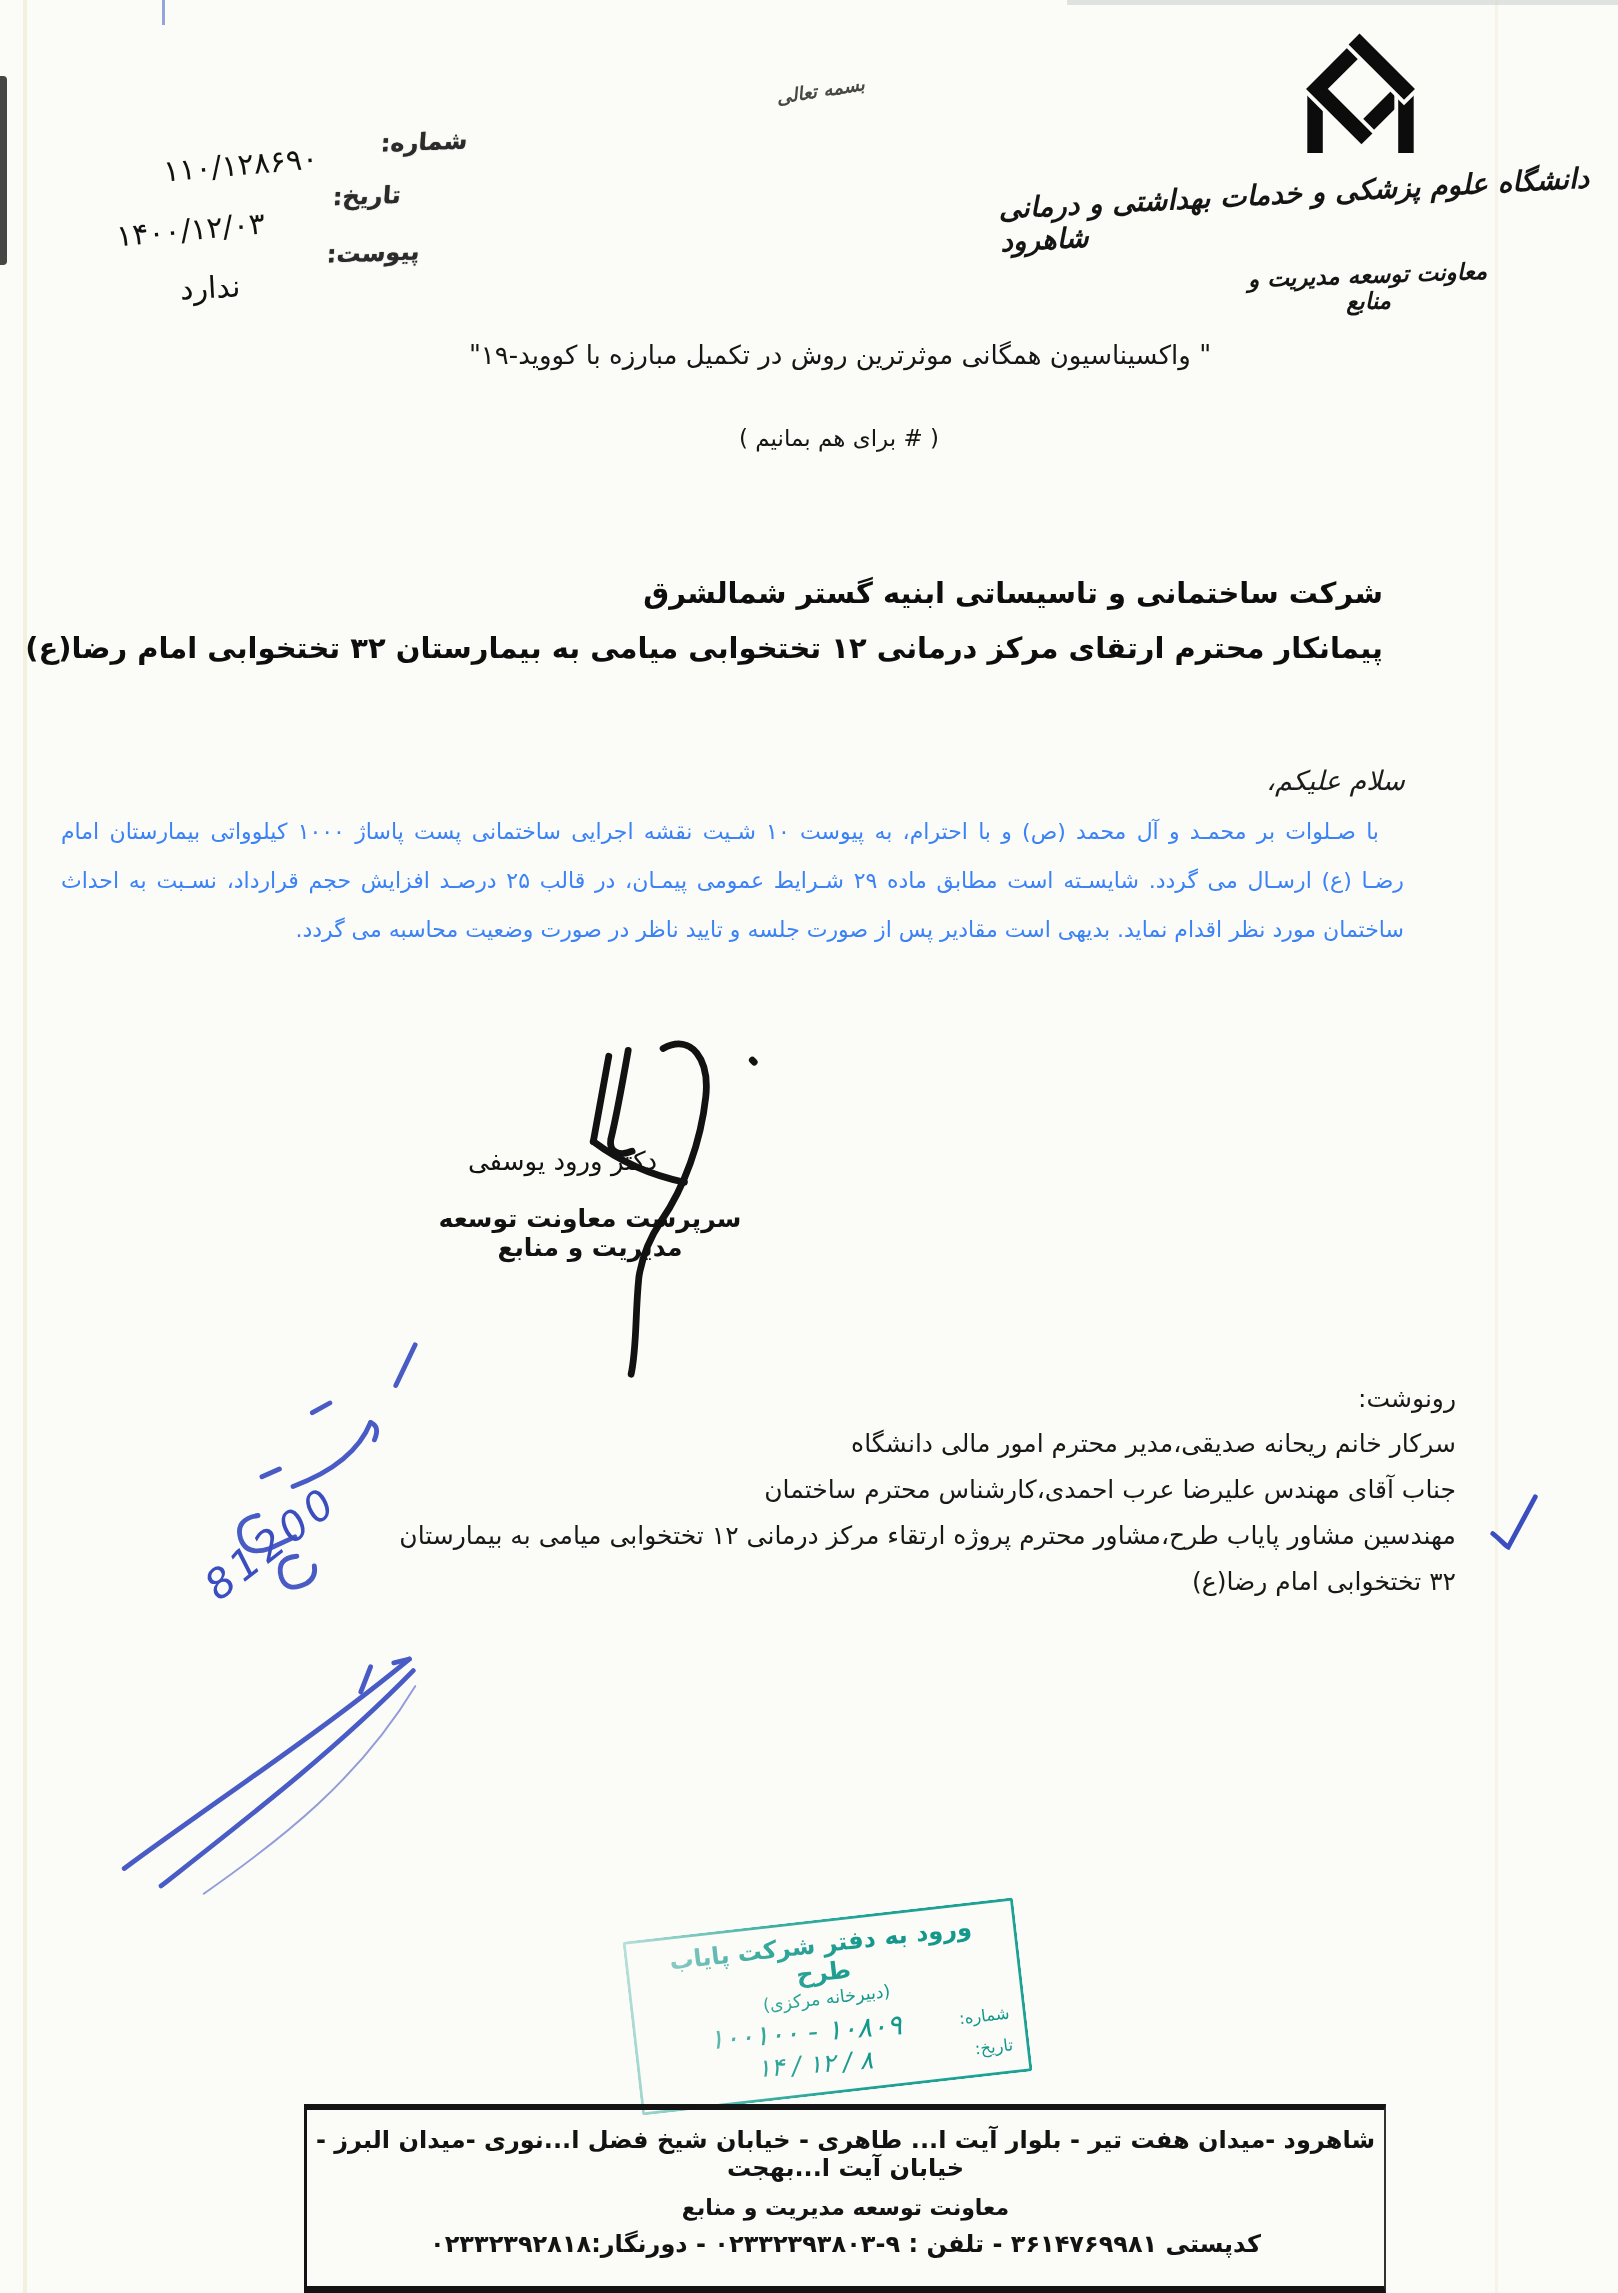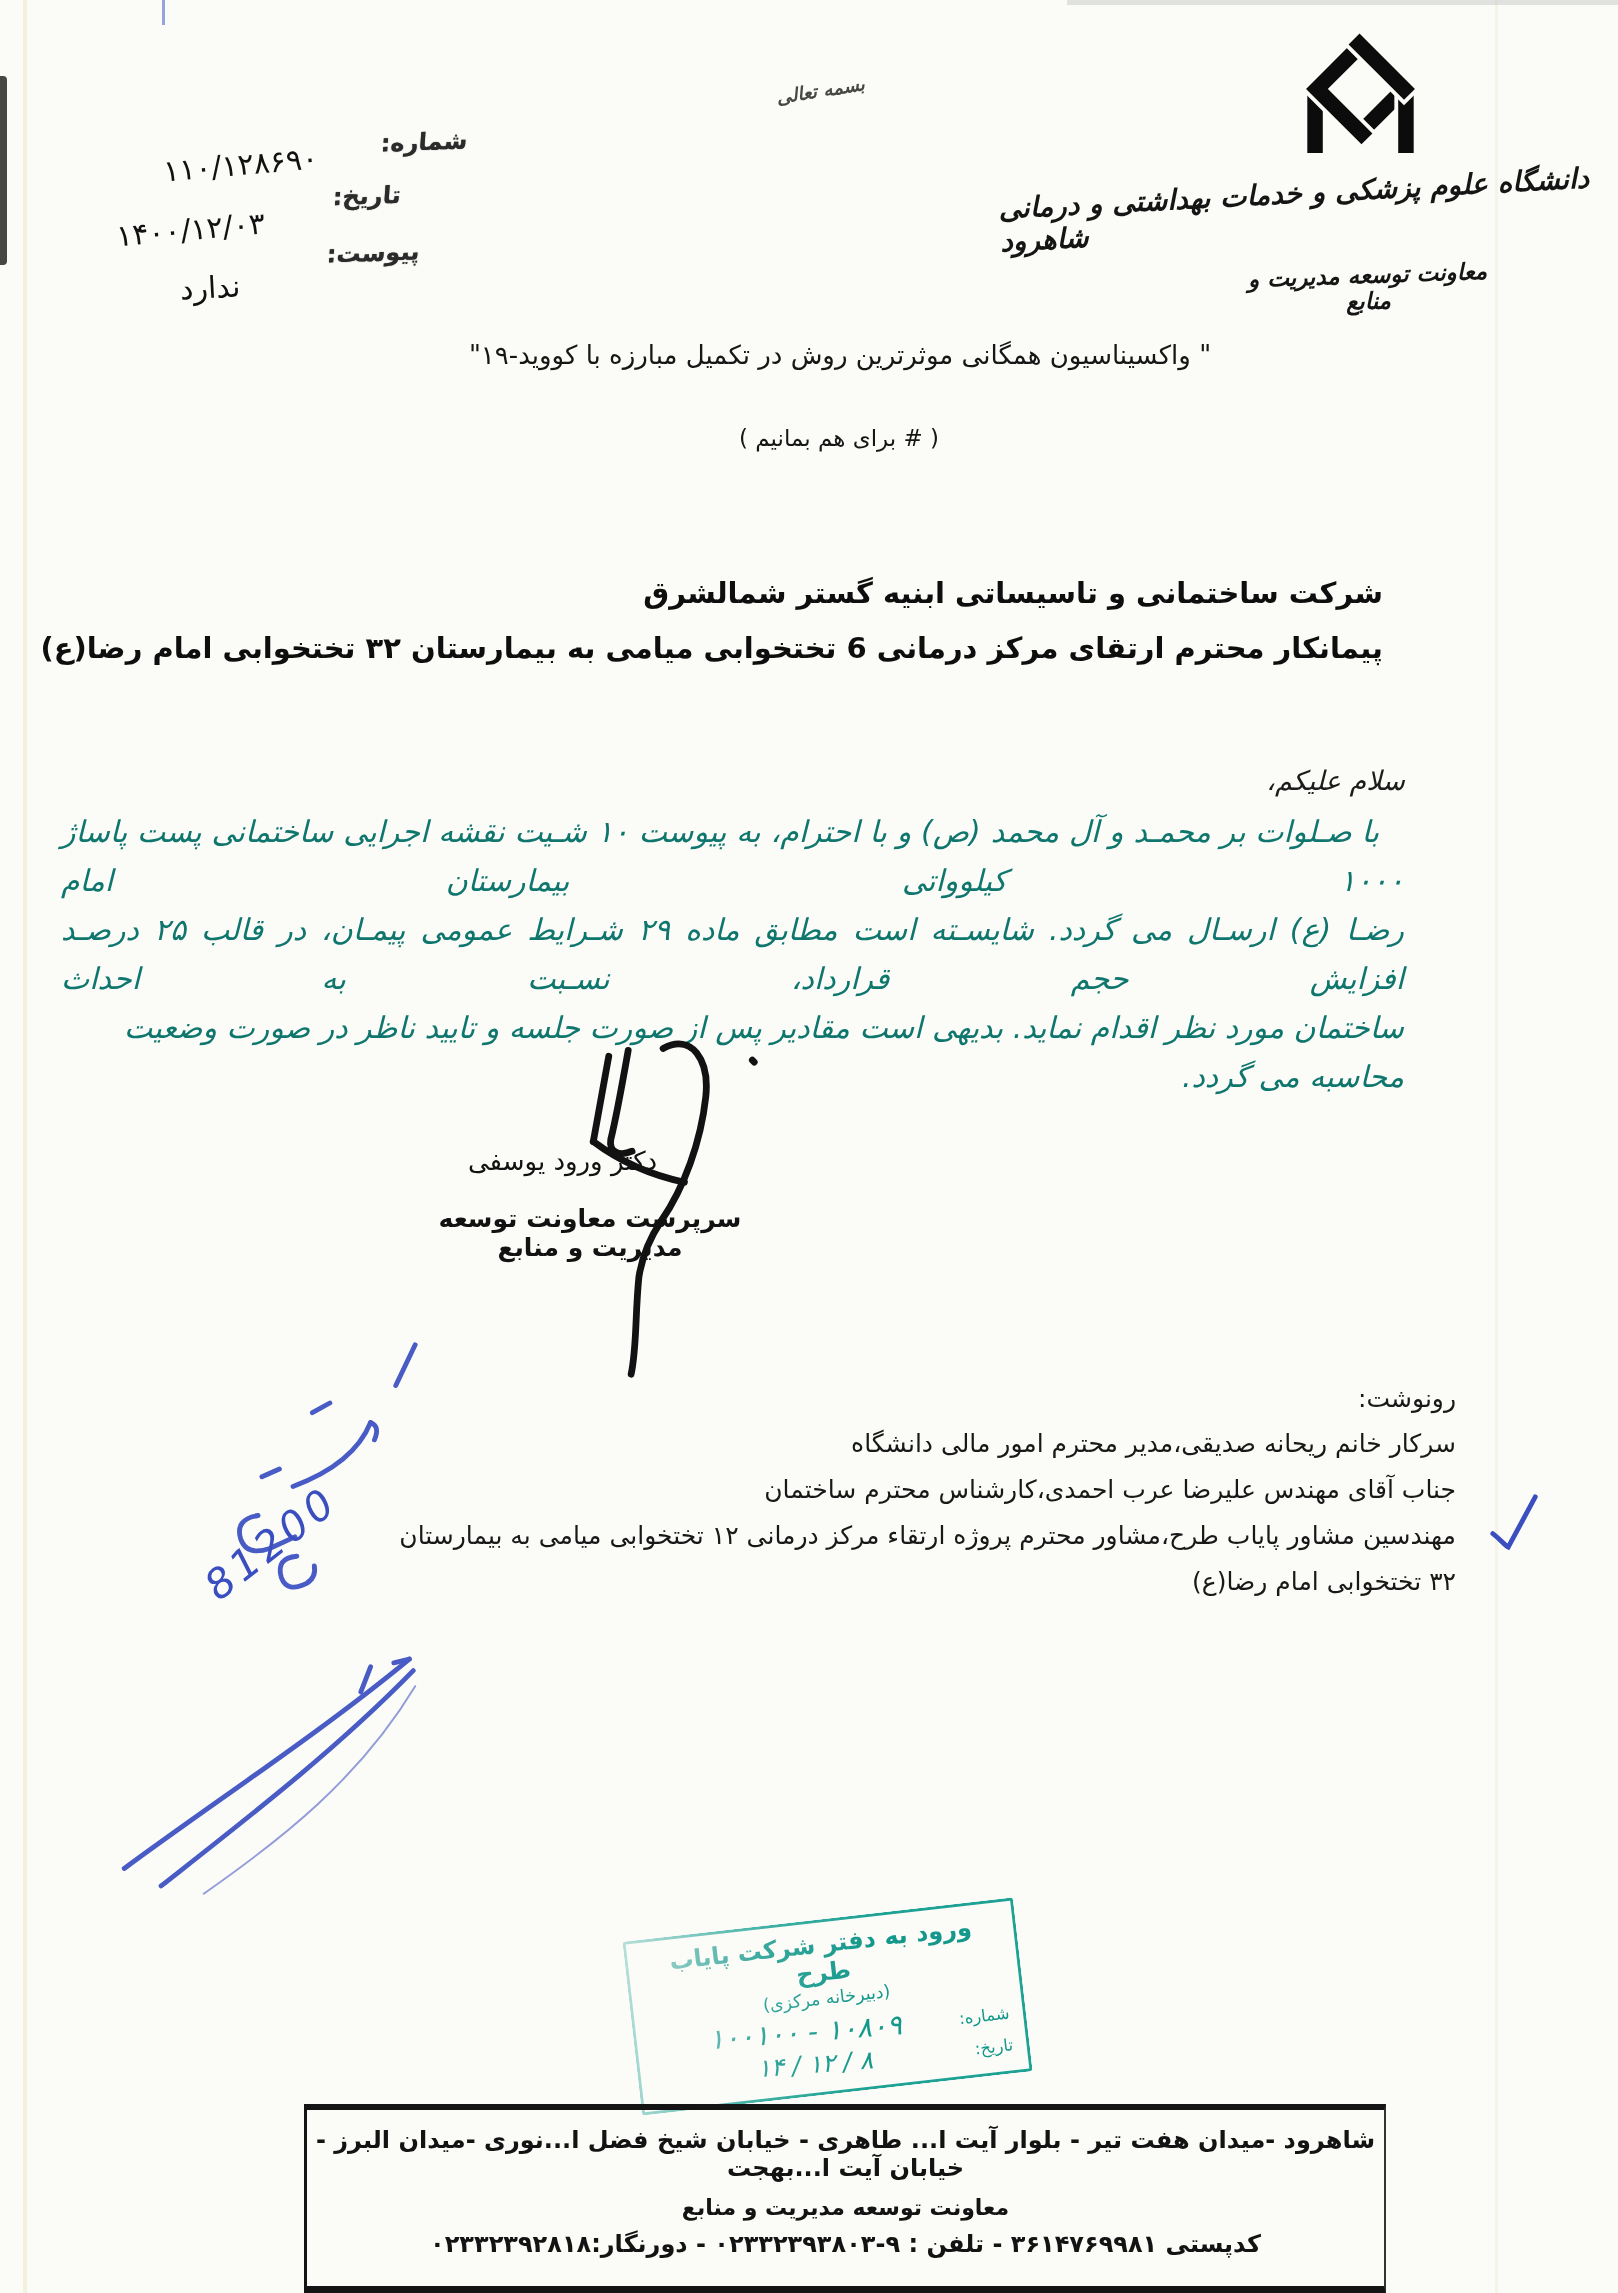--- a/index.html
+++ b/index.html
@@ -5,21 +5,21 @@
   html,body{margin:0;padding:0;background:#9a9a9a;}
   .page{position:relative;width:1619px;height:2294px;background:#fbfbf8;overflow:hidden;
         font-family:"DejaVu Sans",sans-serif;direction:rtl;color:#1c1c1c;margin:0 auto;}
   .abs{position:absolute;}
   .meta-label{font-weight:bold;font-size:24px;color:#2b2b2b;transform:skewX(-6deg) rotate(-2deg);
               text-shadow:0 0 1px #555;letter-spacing:1px;}
   .meta-value{font-size:30px;color:#111;}
   .callig{font-style:italic;font-weight:bold;letter-spacing:-1px;color:#151515;}
   .slogan{font-size:26px;color:#161616;}
   .bold-line{font-weight:bold;font-size:29px;color:#0e0e0e;}
-  .body-text{font-size:30px;line-height:49px;color:#0f766e;font-style:italic;}
+  .body-text{font-size:22px;line-height:49px;color:#3b82f6;}
   .just{text-align:justify;text-align-last:justify;}
   .cc-text{font-size:25px;line-height:46px;color:#181818;}
   .sig-text{font-size:26px;color:#121212;text-align:center;}
   .stamp{border:3.9px solid #1da294;color:#13988b;transform:rotate(-6.5deg);border-radius:2.9px;
          -webkit-mask-image:linear-gradient(100deg,rgba(0,0,0,.30) 0%,rgba(0,0,0,.85) 35%,#000 60%);
          mask-image:linear-gradient(100deg,rgba(0,0,0,.30) 0%,rgba(0,0,0,.85) 35%,#000 60%);
          padding:7.8px 13.6px;box-sizing:border-box;}
   .stamp-row{display:flex;align-items:baseline;}
   .hand{font-style:italic;}
   .footer-box{border-top:6.8px solid #141414;border-bottom:8.7px solid #141414;border-right:2.9px solid #333;
@@ -59,21 +59,21 @@
     </svg>
   </div>
 
   <div class="abs callig" style="left:999px;top:177px;width:592px;text-align:left;font-size:28px;transform:rotate(-3deg);">دانشگاه علوم پزشکی و خدمات بهداشتی و درمانی شاهرود</div>
   <div class="abs callig" style="left:1232px;top:262px;width:272px;text-align:center;font-size:23px;transform:rotate(-2deg);">معاونت توسعه مدیریت و منابع</div>
 
   <div class="abs slogan" style="left:408px;top:340px;width:864px;text-align:center;">" واکسیناسیون همگانی موثرترین روش در تکمیل مبارزه با کووید-۱۹"</div>
   <div class="abs slogan" style="left:650px;top:425px;width:378px;text-align:center;font-size:23px;">( # برای هم بمانیم )</div>
 
   <div class="abs bold-line" style="right:236px;top:576px;">شرکت ساختمانی و تاسیساتی ابنیه گستر شمالشرق</div>
-  <div class="abs bold-line" style="right:236px;top:631px;">پیمانکار محترم ارتقای مرکز درمانی 6 تختخوابی میامی به بیمارستان ۳۲ تختخوابی امام رضا(ع)</div>
+  <div class="abs bold-line" style="right:236px;top:631px;">پیمانکار محترم ارتقای مرکز درمانی ۱۲ تختخوابی میامی به بیمارستان ۳۲ تختخوابی امام رضا(ع)</div>
 
   <div class="abs" style="right:214px;top:765px;font-size:27px;font-weight:normal;font-style:italic;">سلام علیکم،</div>
   <div class="abs body-text" style="left:61px;top:807px;width:1343px;">
     <div class="just" style="text-indent:25px;">با صـلوات بر محمـد و آل محمد (ص) و با احترام، به پیوست ۱۰ شـیت نقشه اجرایی ساختمانی پست پاساژ ۱۰۰۰ کیلوواتی بیمارستان امام</div>
     <div class="just">رضـا (ع) ارسـال می گردد. شایسـته است مطابق ماده ۲۹ شـرایط عمومی پیمـان، در قالب ۲۵ درصـد افزایش حجم قرارداد، نسـبت به احداث</div>
     <div style="">ساختمان مورد نظر اقدام نماید. بدیهی است مقادیر پس از صورت جلسه و تایید ناظر در صورت وضعیت محاسبه می گردد.</div>
   </div>
 
   <div class="abs" style="left:539px;top:1027px;">
     <svg width="223" height="359" viewBox="0 0 230 370">

